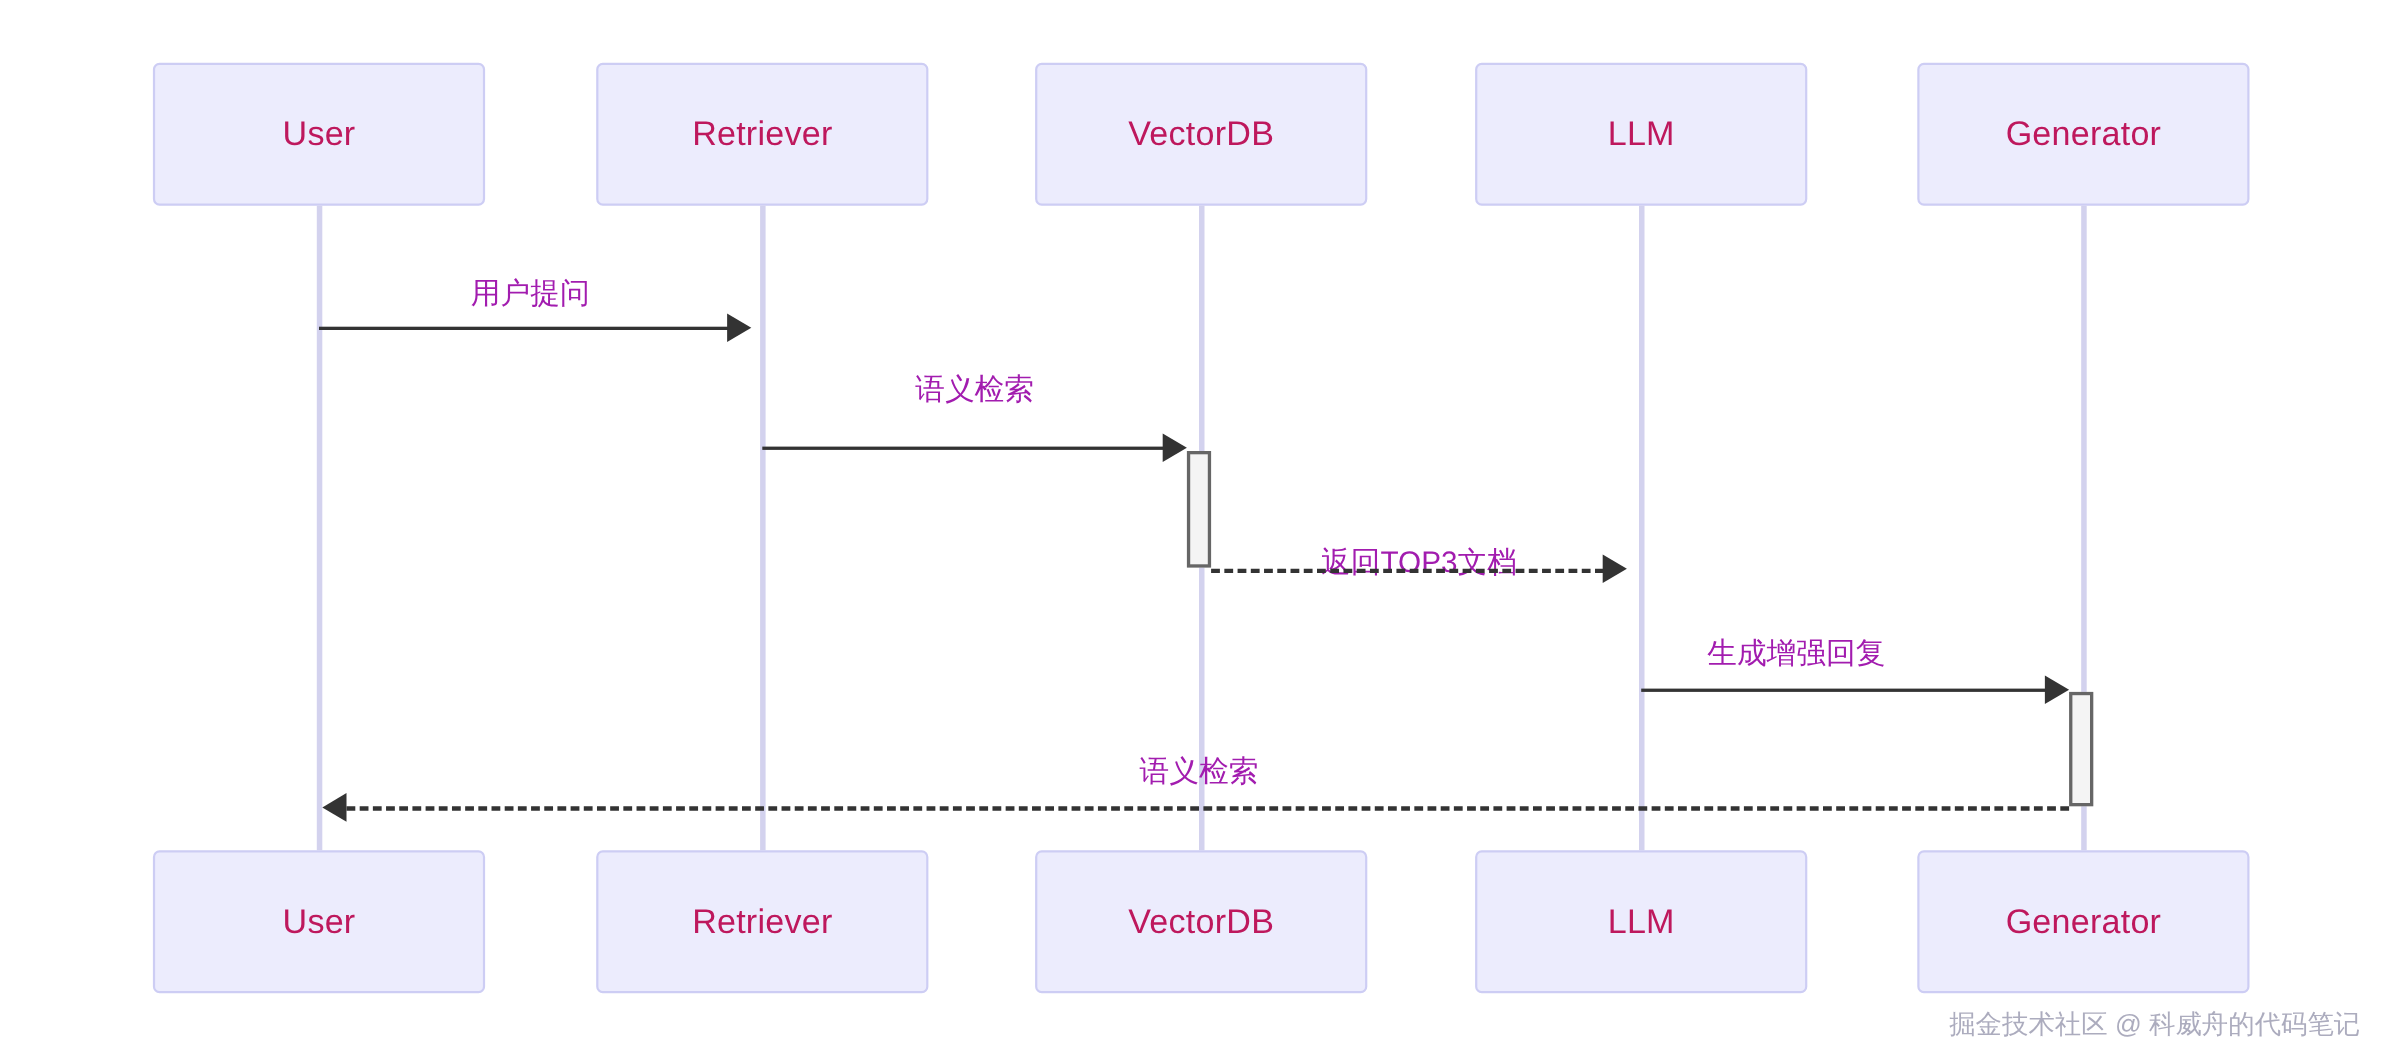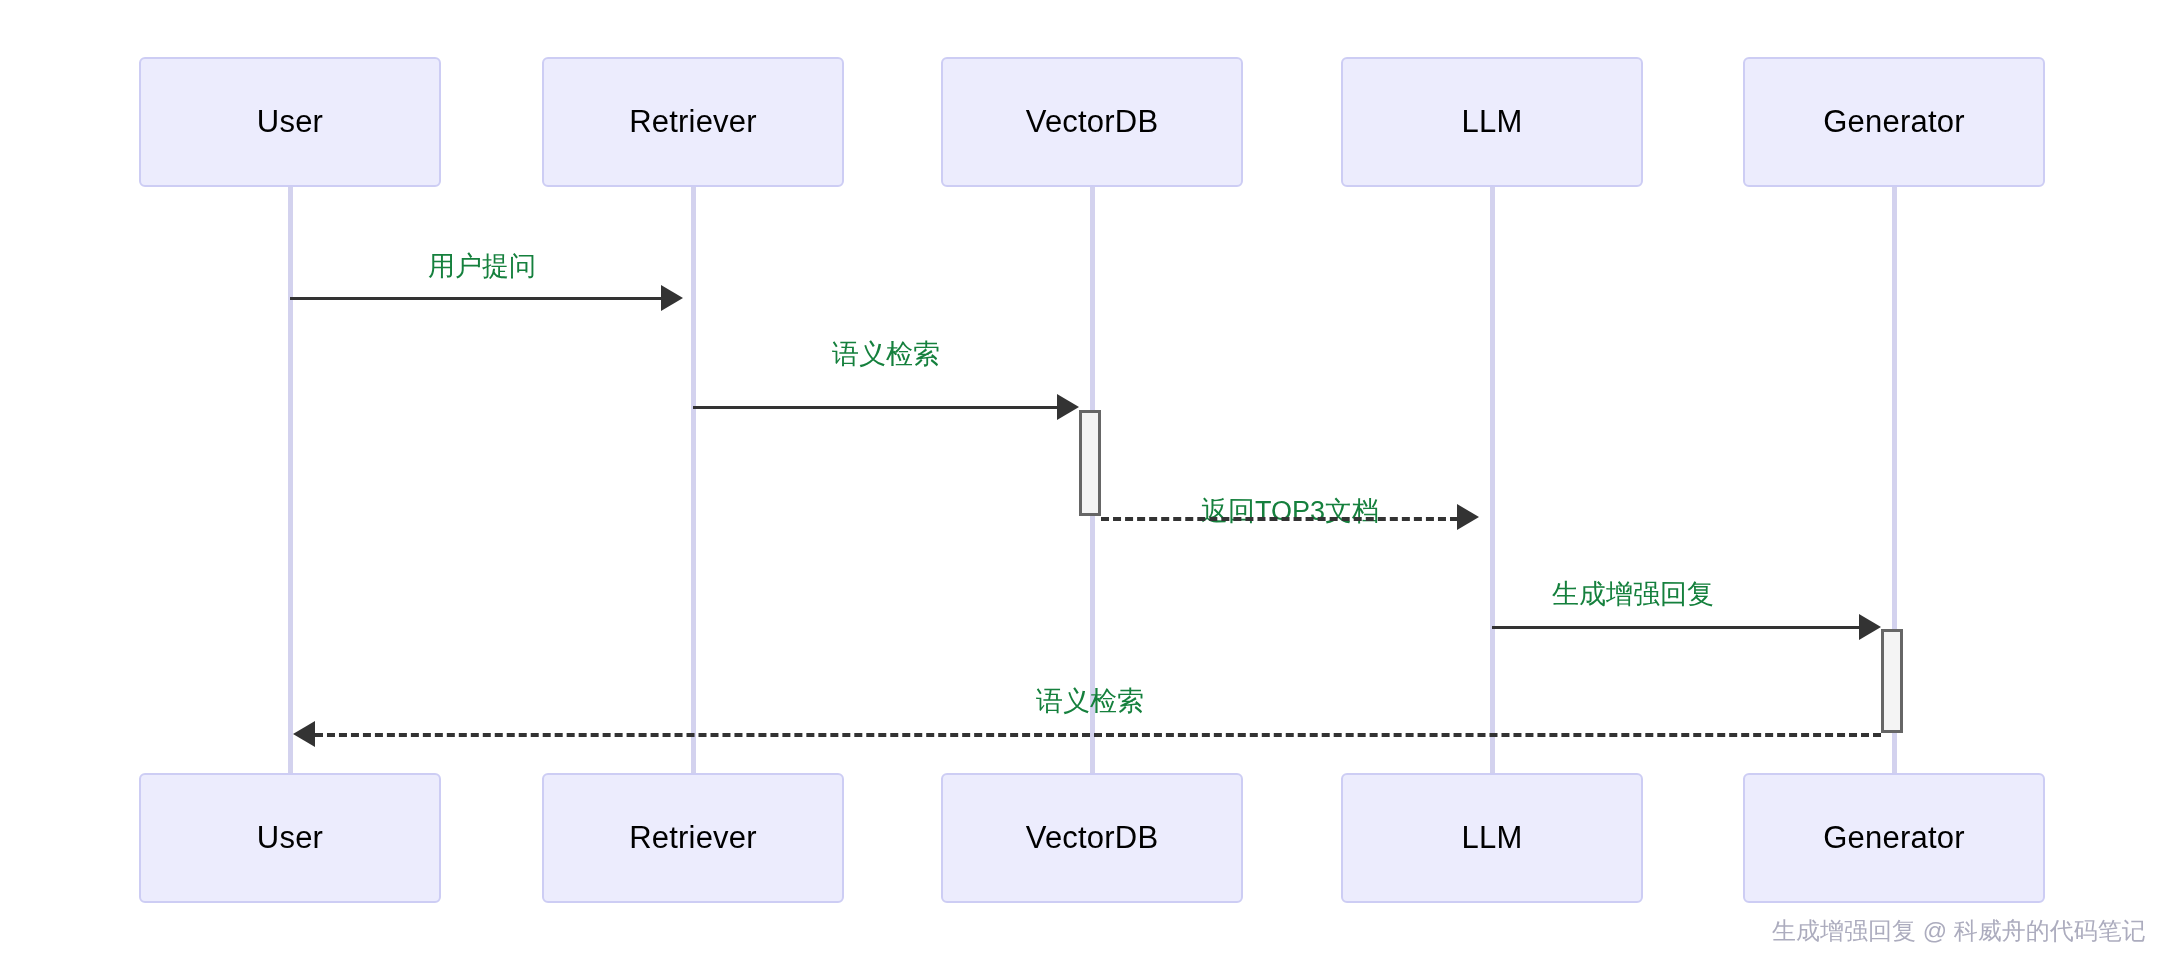--- a/index.html
+++ b/index.html
@@ -19,40 +19,40 @@
   }
   .actor-box {
     position: absolute;
     box-sizing: border-box;
     background: #ececfd;
     border: 2px solid #cdcdf4;
     border-radius: 6px;
     display: flex;
     align-items: center;
     justify-content: center;
-    color: #000000;
+    color: #be185d;
     font-size: 31px;
     font-weight: 400;
     letter-spacing: 0.2px;
   }
   .lifeline {
     position: absolute;
     width: 5px;
     background: #d3d2ee;
   }
   .activation {
     position: absolute;
     box-sizing: border-box;
     background: #f4f4f4;
     border: 3px solid #666666;
   }
   .msg-label {
     position: absolute;
     transform: translateX(-50%);
-    color: #15803d;
+    color: #a21caf;
     font-size: 27px;
     white-space: nowrap;
     background: transparent;
     text-align: center;
   }
   .msg-line {
     position: absolute;
     height: 0;
     border-top: 3px solid #333333;
   }
@@ -140,15 +140,15 @@
   <div class="actor-box" style="left:941px; top:773px; width:302px; height:130px;">
     <span>VectorDB</span>
   </div>
   <div class="actor-box" style="left:1341px; top:773px; width:302px; height:130px;">
     <span>LLM</span>
   </div>
   <div class="actor-box" style="left:1743px; top:773px; width:302px; height:130px;">
     <span>Generator</span>
   </div>
 
-  <div class="watermark" style="left:1772px; top:915px;">生成增强回复 @ 科威舟的代码笔记</div>
+  <div class="watermark" style="left:1772px; top:915px;">掘金技术社区 @ 科威舟的代码笔记</div>
 
 </div>
 
 </body></html>

